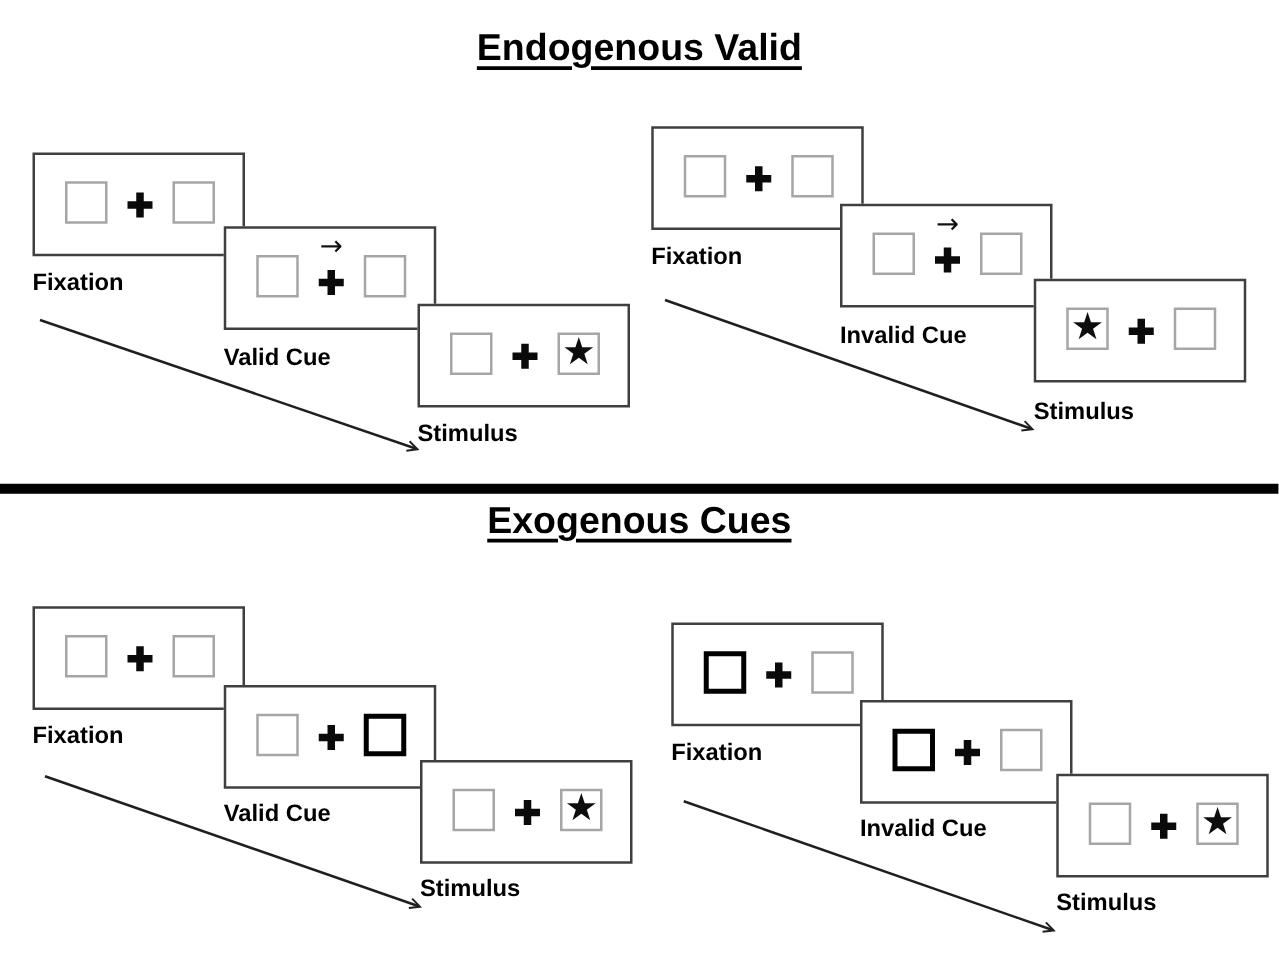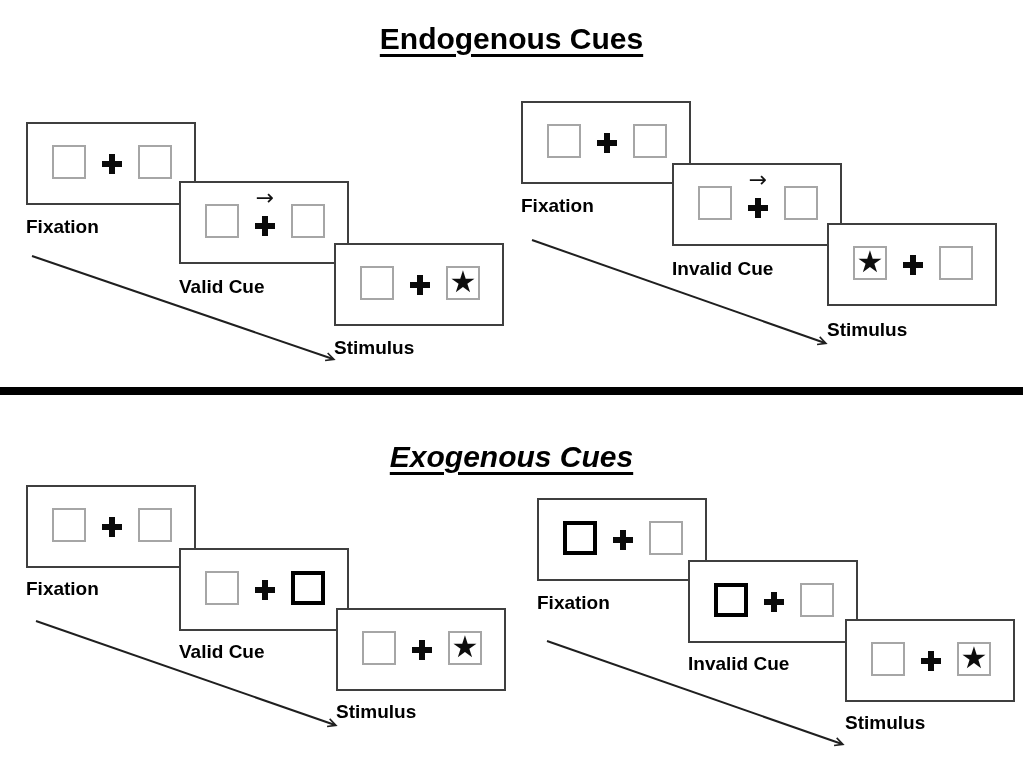--- a/index.html
+++ b/index.html
@@ -8,21 +8,21 @@
     font-family:"Liberation Sans",sans-serif;overflow:hidden;
   }
   .section-title{
     position:absolute;left:0;width:1023px;text-align:center;
     font-size:30px;font-weight:bold;color:#000;
   }
   .section-title span{
     text-decoration:underline;text-decoration-thickness:3px;text-underline-offset:5px;
   }
   #title-endo{top:22px;}
-  #title-exo{top:440px;font-style:italic;}
+  #title-exo{top:400px;}
   .divider{
     position:absolute;left:0;top:387px;width:1023px;height:8px;background:#000;
   }
   .panel{
     position:absolute;width:170px;height:83px;background:#fff;
     border:2px solid #3f3f3f;box-sizing:border-box;
   }
   .box{
     position:absolute;top:21px;width:34px;height:34px;background:#fff;
     border:2px solid #a6a6a6;box-sizing:border-box;
@@ -81,21 +81,21 @@
         <polyline points="1,1 9,5 1,9" fill="none" stroke="#1f1f1f" stroke-width="1.6"></polyline>
       </marker>
     </defs>
     <line x1="32" y1="256" x2="333" y2="359" stroke="#1f1f1f" stroke-width="2" marker-end="url(#ah)"></line>
     <line x1="532" y1="240" x2="825" y2="343" stroke="#1f1f1f" stroke-width="2" marker-end="url(#ah)"></line>
     <line x1="36" y1="621" x2="335" y2="725" stroke="#1f1f1f" stroke-width="2" marker-end="url(#ah)"></line>
     <line x1="547" y1="641" x2="842" y2="744" stroke="#1f1f1f" stroke-width="2" marker-end="url(#ah)"></line>
   </svg>
 
   <div class="section-title" id="title-endo">
-    <span>Endogenous Cues</span>
+    <span>Endogenous Valid</span>
   </div>
 
   <div class="panel" id="tl1">
     <div class="box left" data-state="empty">
         <span class="glyph"></span>
       </div>
     <span class="cross"></span>
     <div class="box right" data-state="empty">
         <span class="glyph"></span>
       </div>

